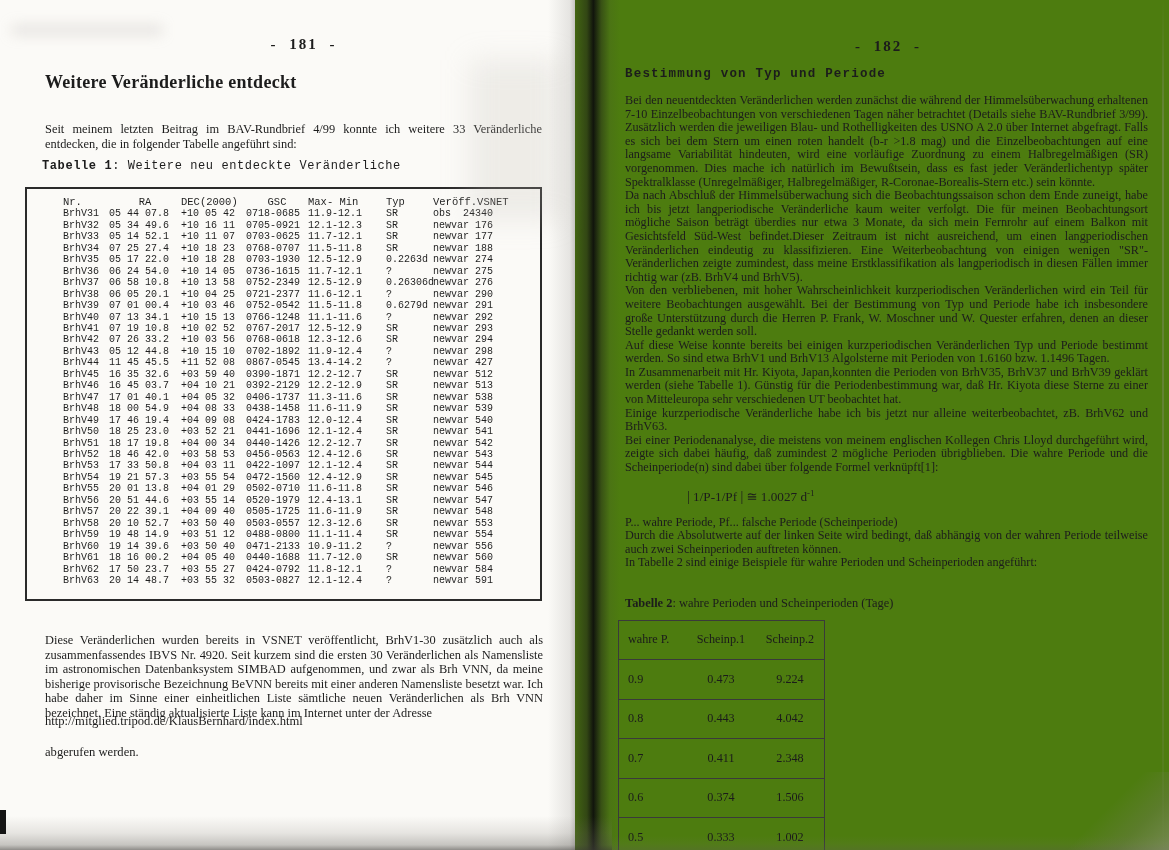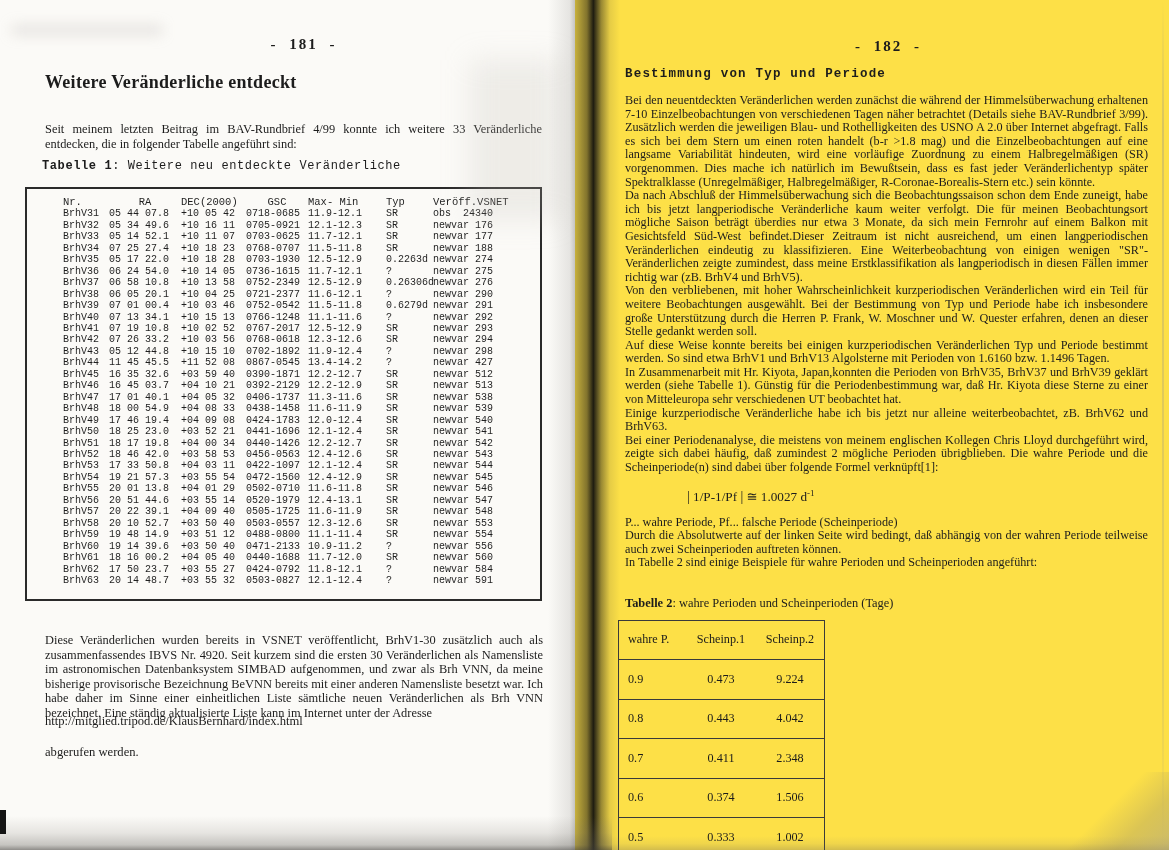--- a/index.html
+++ b/index.html
@@ -1,20 +1,20 @@
 <!DOCTYPE html>
 <html><head>
 <meta charset="utf-8">
 <style>
   html,body{margin:0;padding:0;background:#e8e6e2;}
   .screen{position:relative;width:1169px;height:850px;overflow:hidden;
           background:#f8f7f4;font-family:"Liberation Serif",serif;color:#1c1c1c;}
   .page{position:absolute;top:0;height:850px;}
   .page-left{left:0;width:575px;background:#fbfaf7;}
-  .page-right{left:575px;width:594px;background:#fde047;}
+  .page-right{left:575px;width:594px;background:#4d7c0f;}
 
   
   .spine{position:absolute;left:548px;top:0;width:72px;height:850px;pointer-events:none;
     background:linear-gradient(90deg,rgba(40,38,35,0) 0%,rgba(40,38,35,0.10) 30%,
       rgba(28,26,24,0.55) 54%,rgba(12,12,12,0.92) 63%,rgba(30,29,27,0.45) 74%,
       rgba(60,58,55,0.12) 86%,rgba(60,58,55,0) 100%);}
   .shadow-bottom-left{position:absolute;left:0;bottom:0;width:612px;height:34px;pointer-events:none;
     background:linear-gradient(180deg,rgba(120,115,108,0) 0%,rgba(120,115,108,0.16) 50%,
       rgba(95,92,86,0.34) 85%,rgba(70,68,64,0.6) 100%);}
   .shadow-bottom-right{position:absolute;left:612px;bottom:0;width:557px;height:14px;pointer-events:none;

